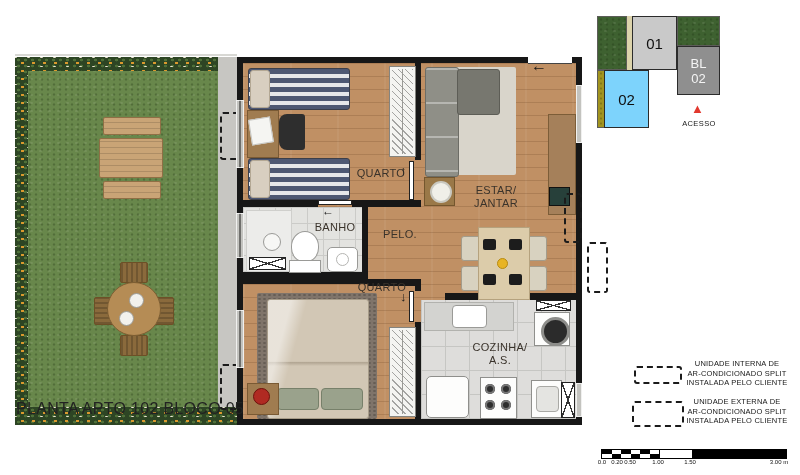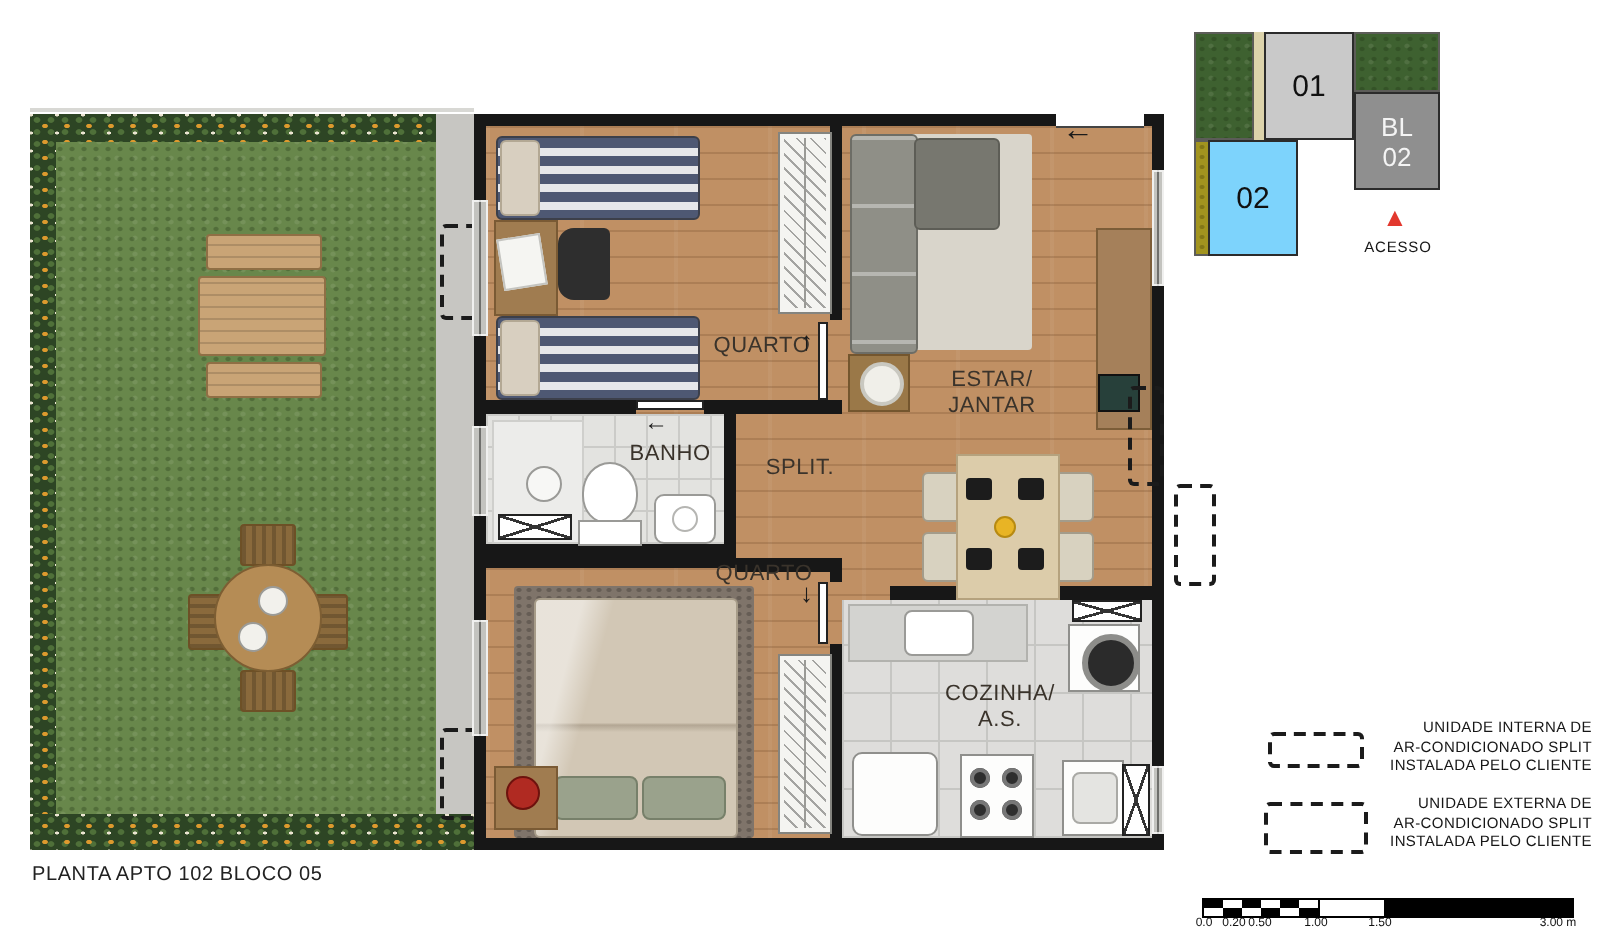--- a/index.html
+++ b/index.html
@@ -46,21 +46,21 @@
   .leaf{position:absolute;background:#ffffff;border:1px solid #222;box-sizing:border-box;}
   .arrow{position:absolute;color:#1b1b1b;font-size:13px;line-height:13px;}
   .kp-cell{position:absolute;display:flex;align-items:center;justify-content:center;
     font-size:15px;color:#101010;border:1px solid #2b2b2b;box-sizing:border-box;}
   .chairb{position:absolute;background:#d8d2c0;border:1px solid #a39c8b;border-radius:3px;}
   .gchair{position:absolute;background:#8a6a3c;border:1px solid #6d5026;border-radius:2px;
     background-image:repeating-linear-gradient(90deg,rgba(0,0,0,.18) 0 2px,transparent 2px 5px);}
   .gchair.side{background-image:repeating-linear-gradient(0deg,rgba(0,0,0,.18) 0 2px,transparent 2px 5px);}
   .picnic{position:absolute;background:#c9a476;border:1px solid #8f steel;border:1px solid #8f6f45;border-radius:2px;
     background-image:repeating-linear-gradient(0deg,transparent 0 5px,rgba(0,0,0,.14) 5px 6px);}
-  .legtxt{position:absolute;font-size:7.5px;line-height:9.5px;color:#171717;text-align:right;letter-spacing:.2px;}
+  .legtxt{position:absolute;font-size:7.5px;line-height:9.5px;color:#171717;text-align:center;letter-spacing:.2px;}
   .sbtick{position:absolute;font-size:6px;color:#111;transform:translateX(-50%);top:459px;}
   .appl{position:absolute;background:#fdfdfc;border:1px solid #8f8f8c;box-sizing:border-box;}
 </style>
 </head>
 <body>
 
 <div id="stage">
 
   <div class="abs" style="left:15px;top:54px;width:222px;height:2px;background:#d8d8d4"></div>
   <div class="abs grass" style="left:15px;top:57px;width:203px;height:368px"></div>
@@ -132,21 +132,21 @@
   <div class="abs" style="left:263px;top:233px;width:16px;height:16px;border-radius:50%;background:#f7f7f5;border:1px solid #9a9a97"></div>
   <div class="xbox" style="left:249px;top:257px;width:37px;height:13px"></div>
   <div class="abs" style="left:291px;top:231px;width:26px;height:29px;border-radius:50% 50% 45% 45%;background:#ffffff;border:1px solid #9a9a97"></div>
   <div class="abs" style="left:289px;top:260px;width:30px;height:11px;background:#ffffff;border:1px solid #9a9a97"></div>
   <div class="abs" style="left:327px;top:247px;width:29px;height:23px;background:#ffffff;border:1px solid #9a9a97;border-radius:5px"></div>
   <div class="abs" style="left:336px;top:253px;width:11px;height:11px;border-radius:50%;border:1px solid #b5b5b2"></div>
   <div class="lbl" style="left:306px;top:221px;width:58px">BANHO</div>
   <div class="leaf" style="left:318px;top:200px;width:34px;height:5px"></div>
   <span class="arrow" style="left:322px;top:205px;font-size:12px">←</span>
 
-  <div class="lbl" style="left:376px;top:228px;width:48px">SPLIT.</div>
+  <div class="lbl" style="left:376px;top:228px;width:48px">PELO.</div>
 
   <div class="abs" style="left:436px;top:67px;width:80px;height:108px;background:#d9d5cb;border-radius:2px"></div>
   <div class="abs" style="left:425px;top:67px;width:32px;height:108px;background:#8f8f87;border:1px solid #6d6d66;border-radius:3px;background-image:repeating-linear-gradient(180deg,rgba(255,255,255,.35) 0 2px,transparent 2px 34px)"></div>
   <div class="abs" style="left:457px;top:69px;width:41px;height:44px;background:#77776f;border:1px solid #5d5d56;border-radius:3px"></div>
   <div class="abs" style="left:424px;top:177px;width:29px;height:27px;background:#9a7848;border:1px solid #74562e"></div>
   <div class="abs" style="left:430px;top:181px;width:18px;height:18px;border-radius:50%;background:#f0efe9;border:2px solid #c9c8c0"></div>
   <div class="abs" style="left:548px;top:114px;width:26px;height:99px;background:#a5805a;border:1px solid #7c5d38"></div>
   <div class="abs" style="left:549px;top:187px;width:19px;height:17px;background:#27403a;border:1px solid #111"></div>
   <div class="lbl2" style="left:459px;top:184px;width:74px">
     <div>ESTAR/</div>
@@ -232,15 +232,15 @@
     <div style="width:32px;height:100%;background:#fff;border-left:1px solid #000"></div>
     <div style="flex:1;height:100%;background:#000"></div>
   </div>
   <span class="sbtick" style="left:602px">0.0</span>
   <span class="sbtick" style="left:617px">0.20</span>
   <span class="sbtick" style="left:630px">0.50</span>
   <span class="sbtick" style="left:658px">1.00</span>
   <span class="sbtick" style="left:690px">1.50</span>
   <span class="sbtick" style="left:779px">3.00 m</span>
 
-  <div class="abs" style="left:16px;top:432px;font-size:10px;color:#222;letter-spacing:.3px">PLANTA APTO 102 BLOCO 05</div>
+  <div class="abs" style="left:16px;top:400px;font-size:16px;color:#222;letter-spacing:.3px">PLANTA APTO 102 BLOCO 05</div>
 
 </div>
 
 </body></html>

